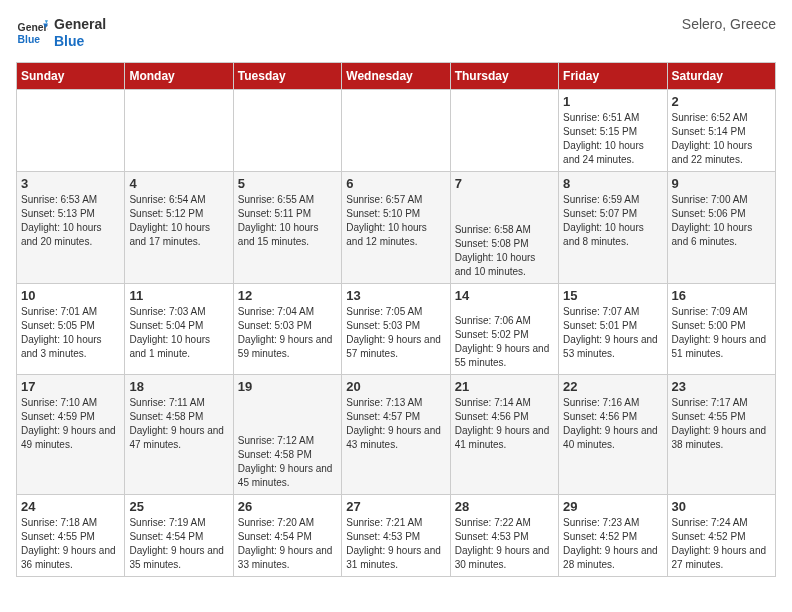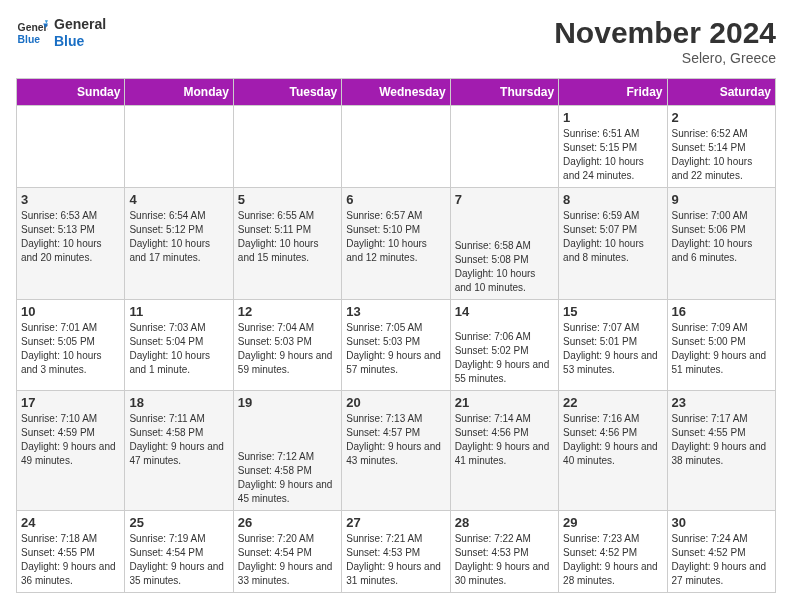--- a/index.html
+++ b/index.html
@@ -36,26 +36,26 @@
     .subtitle {
       font-size: 14px;
       color: #555;
     }
     table {
       width: 100%;
       border-collapse: collapse;
       table-layout: fixed;
     }
     thead tr th {
-      background-color: #a21caf;
+      background-color: #b91c1c;
       color: #fff;
       font-size: 12px;
       font-weight: bold;
       padding: 6px 4px;
-      text-align: right;
+      text-align: left;
       border: 1px solid #ccc;
     }
     tbody tr td {
       vertical-align: top;
       border: 1px solid #ccc;
       padding: 4px 4px;
       font-size: 10.5px;
       color: #333;
       height: 80px;
       background: #fff;
@@ -89,21 +89,20 @@
       <polygon points="36,4 40,4 38,8" fill="#3a9ad9"></polygon>
     </svg>
     <div>
       <div style="font-size:14px;font-weight:bold;color:#333;line-height:1.2;">
         <span style="color:#333;">General</span><br>
         <span style="color:#1a6fc4;">Blue</span>
       </div>
     </div>
   </div>
   <div class="title-block">
-    <div class="month-title">November 2024</div>
     <div class="subtitle">Selero, Greece</div>
   </div>
 </div>
 
 <table>
   <thead>
     <tr id="thead-row">
         <th>Sunday</th>
         <th>Monday</th>
         <th>Tuesday</th>

